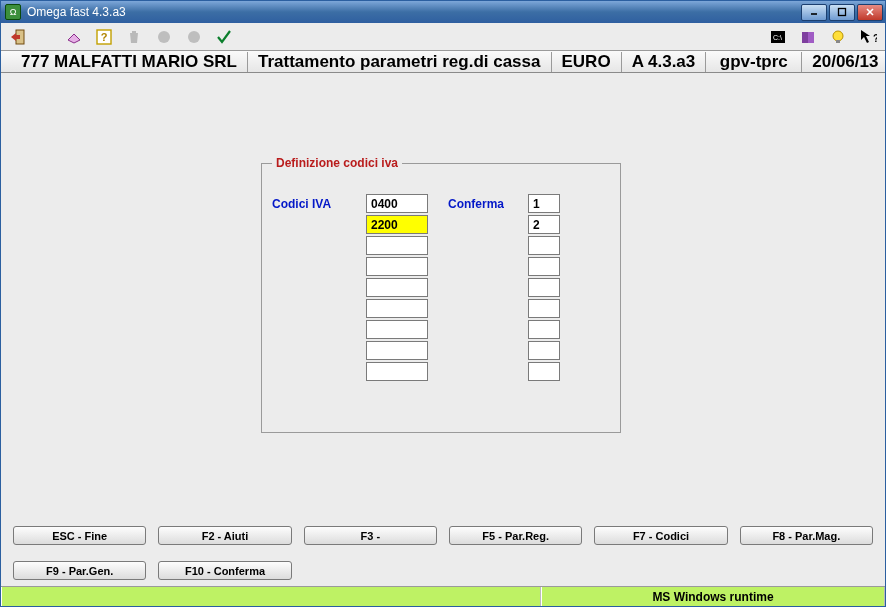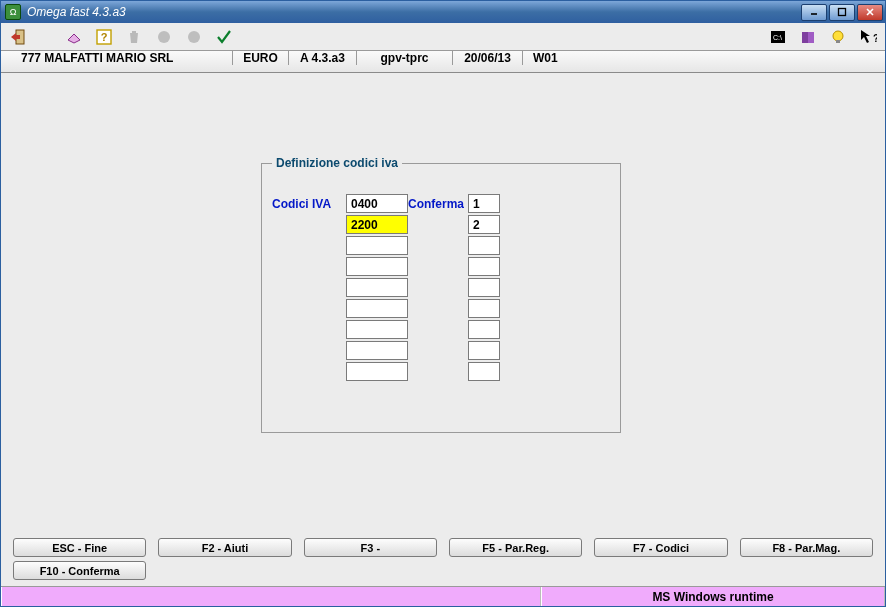--- a/index.html
+++ b/index.html
@@ -34,21 +34,21 @@
     background: #3c8f3c;
     border: 1px solid #0a4a0a;
     border-radius: 2px;
     margin-right: 6px;
     display: inline-flex;
     align-items: center;
     justify-content: center;
     font-size: 9px;
     color: #fff;
   }
-  .titlebar .title-text { font-size: 12px; font-style: italic; }
+  .titlebar .title-text { font-size: 12px; }
   .titlebar .winbtns { margin-left: auto; display: flex; gap: 2px; padding-right: 2px; }
   .winbtn {
     width: 26px; height: 17px;
     border: 1px solid #1b3f70;
     border-radius: 2px;
     display: inline-flex;
     align-items: center;
     justify-content: center;
     font-weight: bold;
     background: linear-gradient(to bottom, #c9dff4, #6f9bd1);
@@ -69,23 +69,23 @@
     align-items: center;
     justify-content: center;
     font-size: 14px;
   }
   .toolbar .spacer { flex: 1; }
   .infobar {
     height: 22px;
     background: linear-gradient(to bottom, #fafafa, #e6e6e6);
     border-bottom: 1px solid #8a8a8a;
     display: flex;
-    align-items: flex-start;
-    font-weight: bold;
-    font-size: 12px;
+    align-items: flex-end;
+    font-weight: bold;
+    font-size: 17px;
     color: #000;
   }
   .infobar > div {
     border-right: 1px solid #9a9a9a;
     display: flex;
     align-items: center;
     justify-content: center;
     padding: 0 10px;
     white-space: nowrap;
   }
@@ -102,26 +102,27 @@
     height: 270px;
     border: 1px solid #9a9a9a;
     padding-top: 12px;
   }
   .groupbox-legend {
     position: absolute;
     top: -8px;
     left: 10px;
     background: #ececec;
     padding: 0 4px;
-    color: #0c4a6e;
+    color: #b91c1c;
     font-weight: bold;
     font-size: 12px;
   }
   .group-inner {
     display: flex;
+    gap: 20px;
     padding: 18px 10px 0 10px;
   }
   .col-label {
     color: #0418c8;
     font-weight: bold;
     font-size: 12px;
     padding-top: 3px;
     width: 74px;
   }
   .inputs {
@@ -138,42 +139,42 @@
     padding: 1px 4px;
     font-size: 12px;
     font-weight: bold;
     font-family: Tahoma, Arial, sans-serif;
   }
   .inp.narrow { width: 32px; }
   .inp.yellow { background: #ffff00; }
   .fkeys {
     display: grid;
     grid-template-columns: repeat(6, 1fr);
-    gap: 4px 12px;
+    gap: 16px 12px;
     padding: 6px 12px;
   }
   .fbtn {
     height: 19px;
     border: 1px solid #7a7a7a;
     border-radius: 3px;
     background: linear-gradient(to bottom, #fdfdfd, #dcdcdc);
     font-weight: bold;
     font-size: 11px;
     display: flex;
     align-items: center;
     justify-content: center;
     cursor: pointer;
     white-space: nowrap;
   }
   .statusbar {
     height: 20px;
     border-top: 1px solid #9a9a9a;
     display: flex;
     align-items: stretch;
-    background: #f0abfc;
+    background: #bef264;
   }
   .statusbar .cell {
     border-right: 1px solid #bbb;
     border-left: 1px solid #fff;
     padding: 2px 10px;
     display: flex;
     align-items: center;
   }
   .statusbar .left { flex: 0 0 540px; }
   .statusbar .mid { flex: 1; font-weight: bold; font-size: 12px; justify-content: center; }
@@ -267,20 +268,21 @@
     <span class="tbtn">
       <svg width="18" height="18" viewBox="0 0 18 18">
           <path d="M2 2 L2 12 L5 9 L8 15 L10 14 L7 8 L11 8 Z" fill="#000"></path>
           <text x="14" y="14" font-size="10" font-weight="bold">?</text>
         </svg>
     </span>
   </div>
 
   <div class="infobar">
     <div style="flex:0 0 232px">777 MALFATTI MARIO SRL</div>
+    <div style="flex:1">Trattamento parametri reg.di cassa</div>
     <div style="flex:0 0 56px">EURO</div>
     <div style="flex:0 0 68px">A 4.3.a3</div>
     <div style="flex:0 0 96px">gpv-tprc</div>
     <div style="flex:0 0 70px">20/06/13</div>
     <div style="flex:0 0 44px;border-right:none">W01</div>
   </div>
 
   <div class="content">
     <div class="groupbox">
       <div class="groupbox-legend">Definizione codici iva</div>
@@ -313,20 +315,21 @@
     </div>
   </div>
 
   <div class="fkeys">
     <div class="fbtn">ESC - Fine</div>
     <div class="fbtn">F2 -  Aiuti</div>
     <div class="fbtn">F3 -</div>
     <div class="fbtn">F5 - Par.Reg.</div>
     <div class="fbtn">F7 - Codici</div>
     <div class="fbtn">F8 - Par.Mag.</div>
+    <div class="fbtn">F9 - Par.Gen.</div>
     <div class="fbtn">F10 - Conferma</div>
   </div>
 
   <div class="statusbar">
     <div class="cell left"></div>
     <div class="cell mid">MS Windows runtime</div>
   </div>
 
 </div>
 

